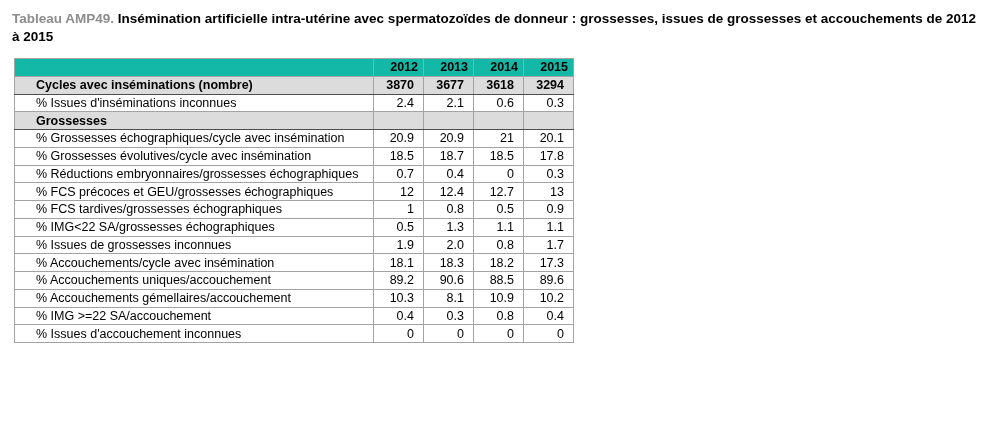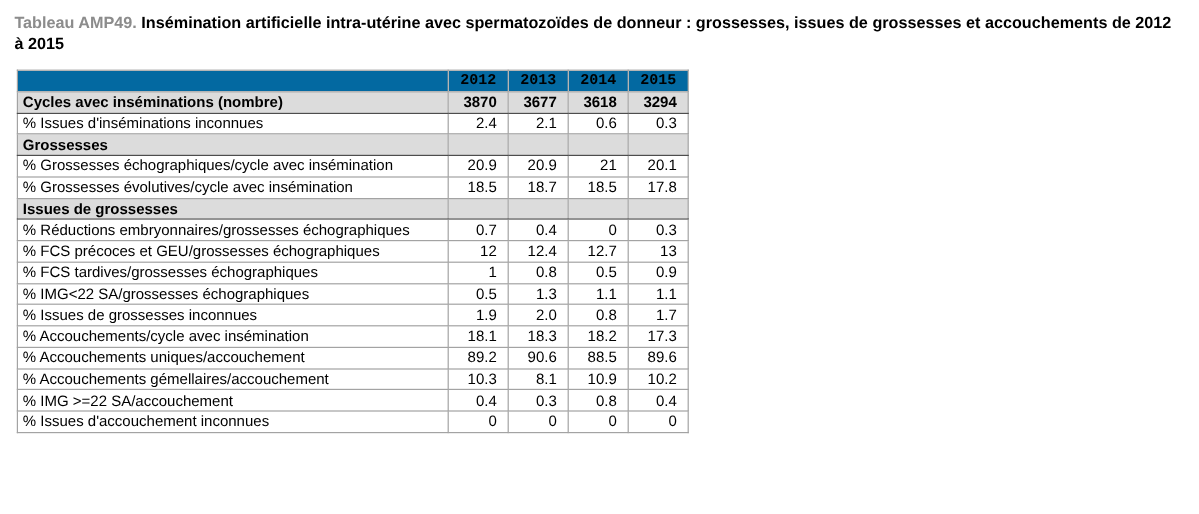--- a/index.html
+++ b/index.html
@@ -33,22 +33,22 @@
     color: #000000;
   }
   table.stats th, table.stats td {
     border: 1px solid #a3a3a3;
     height: 17.75px;
     padding: 0 5px;
     vertical-align: middle;
     white-space: nowrap;
     overflow: hidden;
   }
-  table.stats th { font-weight: bold; text-align: center; background: #0369a1; font-family: Liberation Mono, monospace; }
-  table.stats td.row-label { text-align: left; padding-left: 4px; }
+  table.stats th { font-weight: bold; text-align: right; background: #14b8a6; }
+  table.stats td.row-label { text-align: left; padding-left: 21px; }
   table.stats td.row-value { text-align: right; padding-right: 9px; }
 
   tr.data td { background: #ffffff; font-weight: normal; }
   tr.section td, tr.section-values td {
     background: #dcdcdc;
     font-weight: bold;
     border-top: 1px solid #4d4d4d;
     border-bottom: 1px solid #4d4d4d;
   }
   table.stats { border: 1px solid #8f8f8f; }
@@ -107,27 +107,20 @@
           <td class="row-value">20.9</td>
           <td class="row-value">21</td>
           <td class="row-value">20.1</td>
         </tr>
         <tr class="data">
           <td class="row-label">% Grossesses évolutives/cycle avec insémination</td>
           <td class="row-value">18.5</td>
           <td class="row-value">18.7</td>
           <td class="row-value">18.5</td>
           <td class="row-value">17.8</td>
-        </tr>
-        <tr class="section">
-          <td class="row-label">Issues de grossesses</td>
-          <td class="row-value"></td>
-          <td class="row-value"></td>
-          <td class="row-value"></td>
-          <td class="row-value"></td>
         </tr>
         <tr class="data">
           <td class="row-label">% Réductions embryonnaires/grossesses échographiques</td>
           <td class="row-value">0.7</td>
           <td class="row-value">0.4</td>
           <td class="row-value">0</td>
           <td class="row-value">0.3</td>
         </tr>
         <tr class="data">
           <td class="row-label">% FCS précoces et GEU/grossesses échographiques</td>

